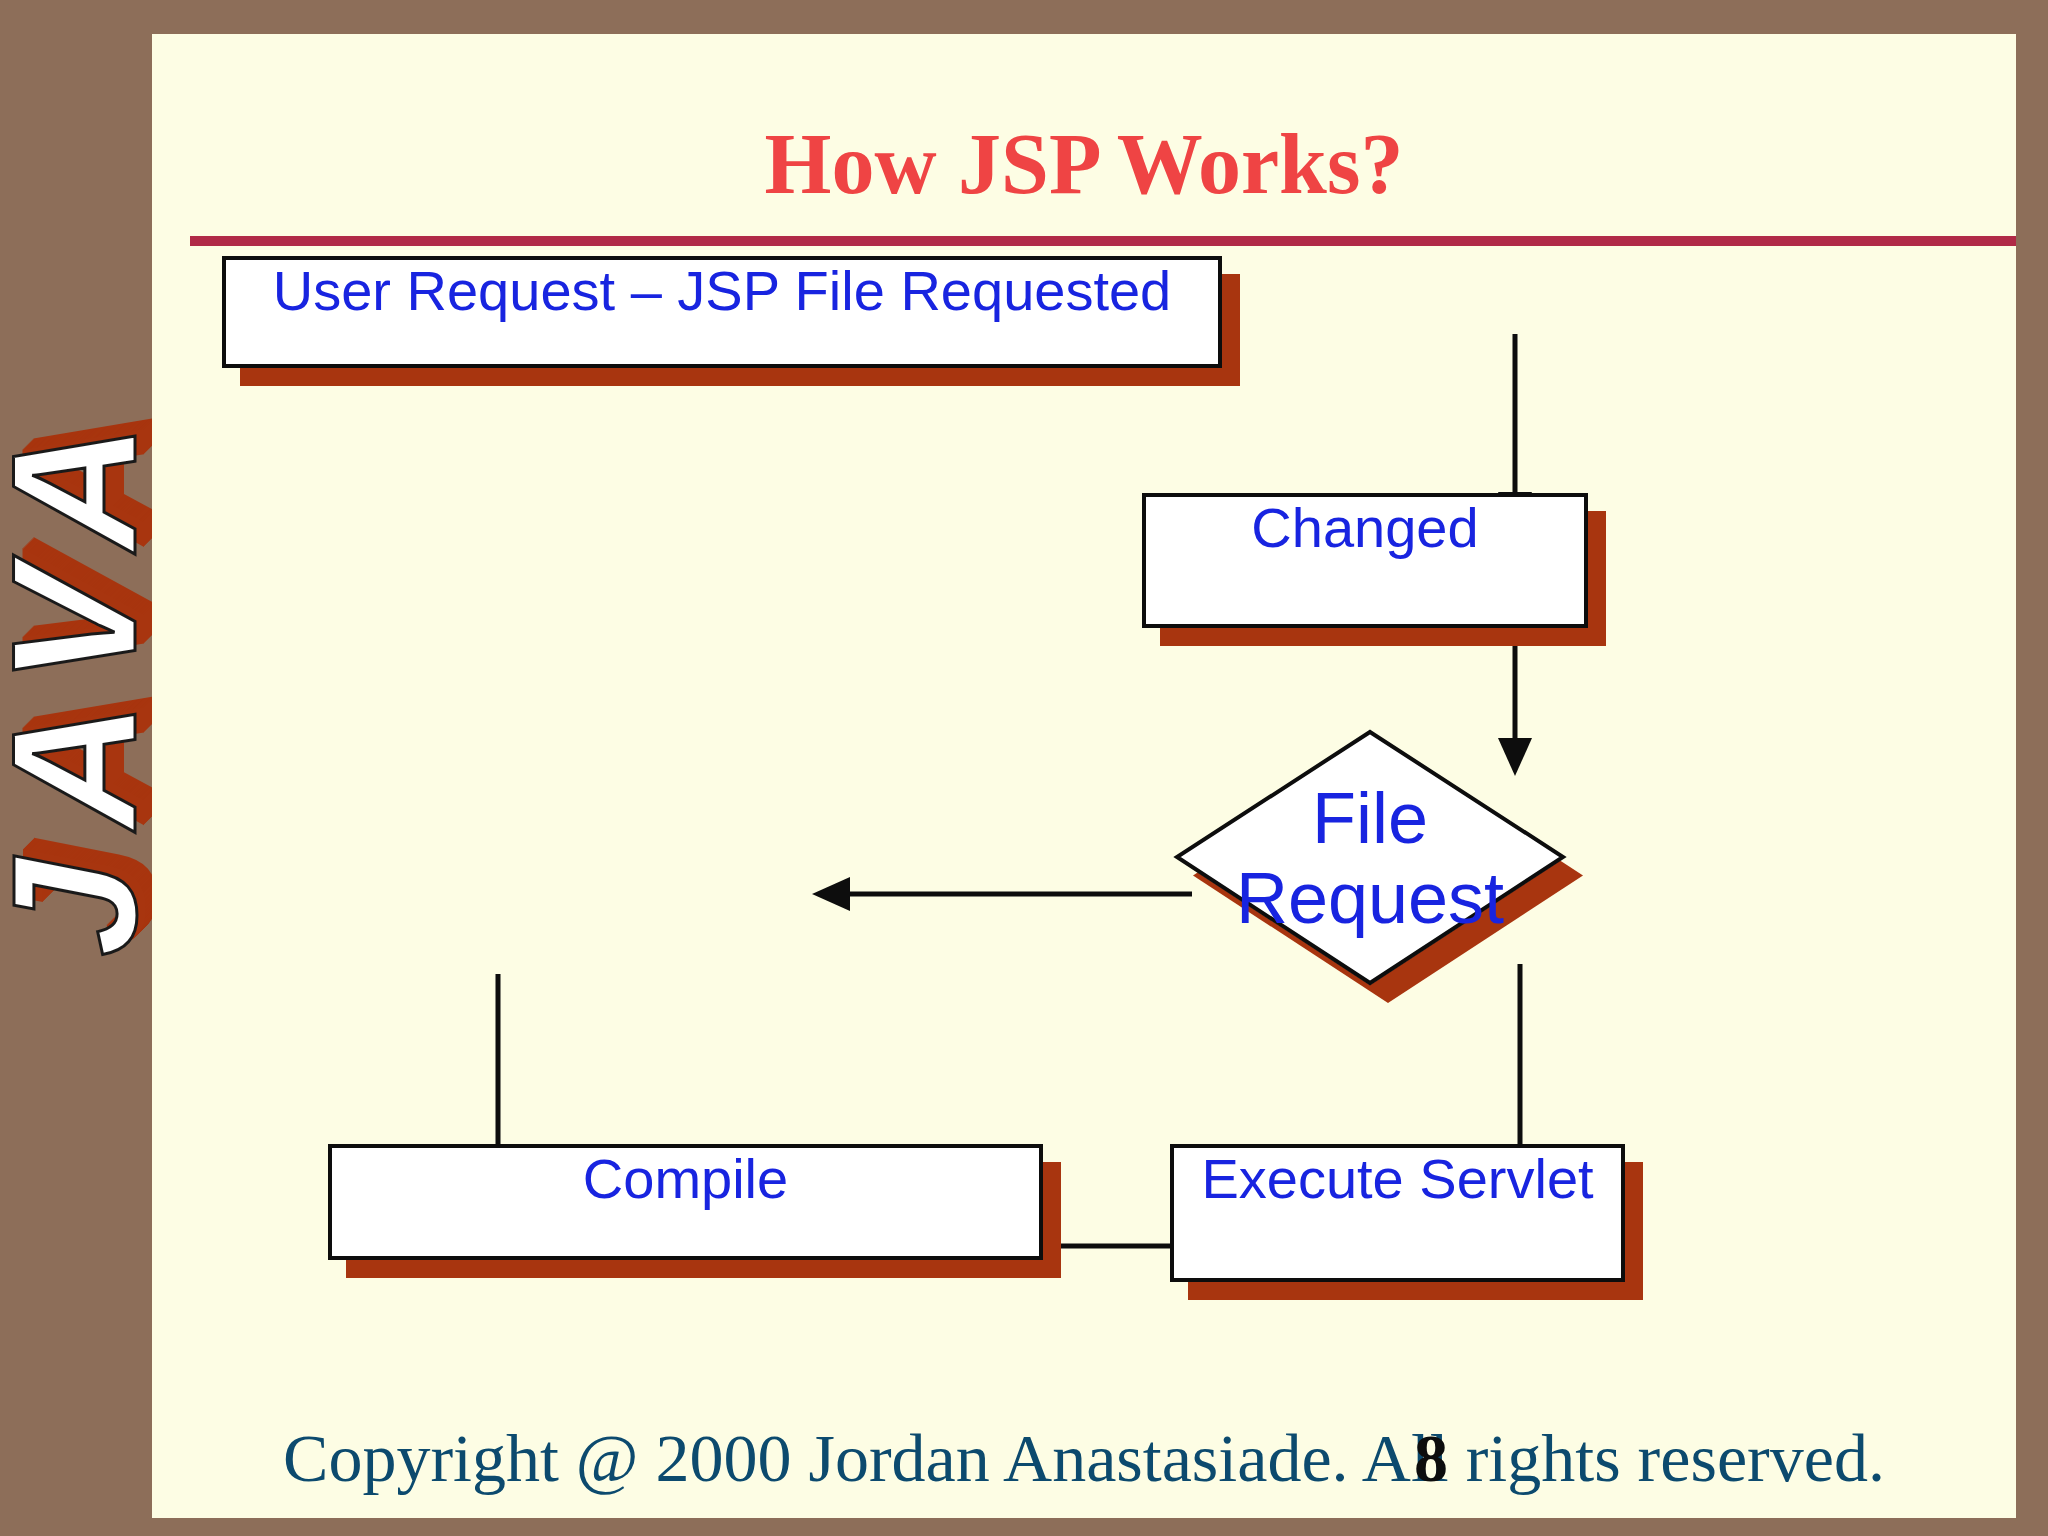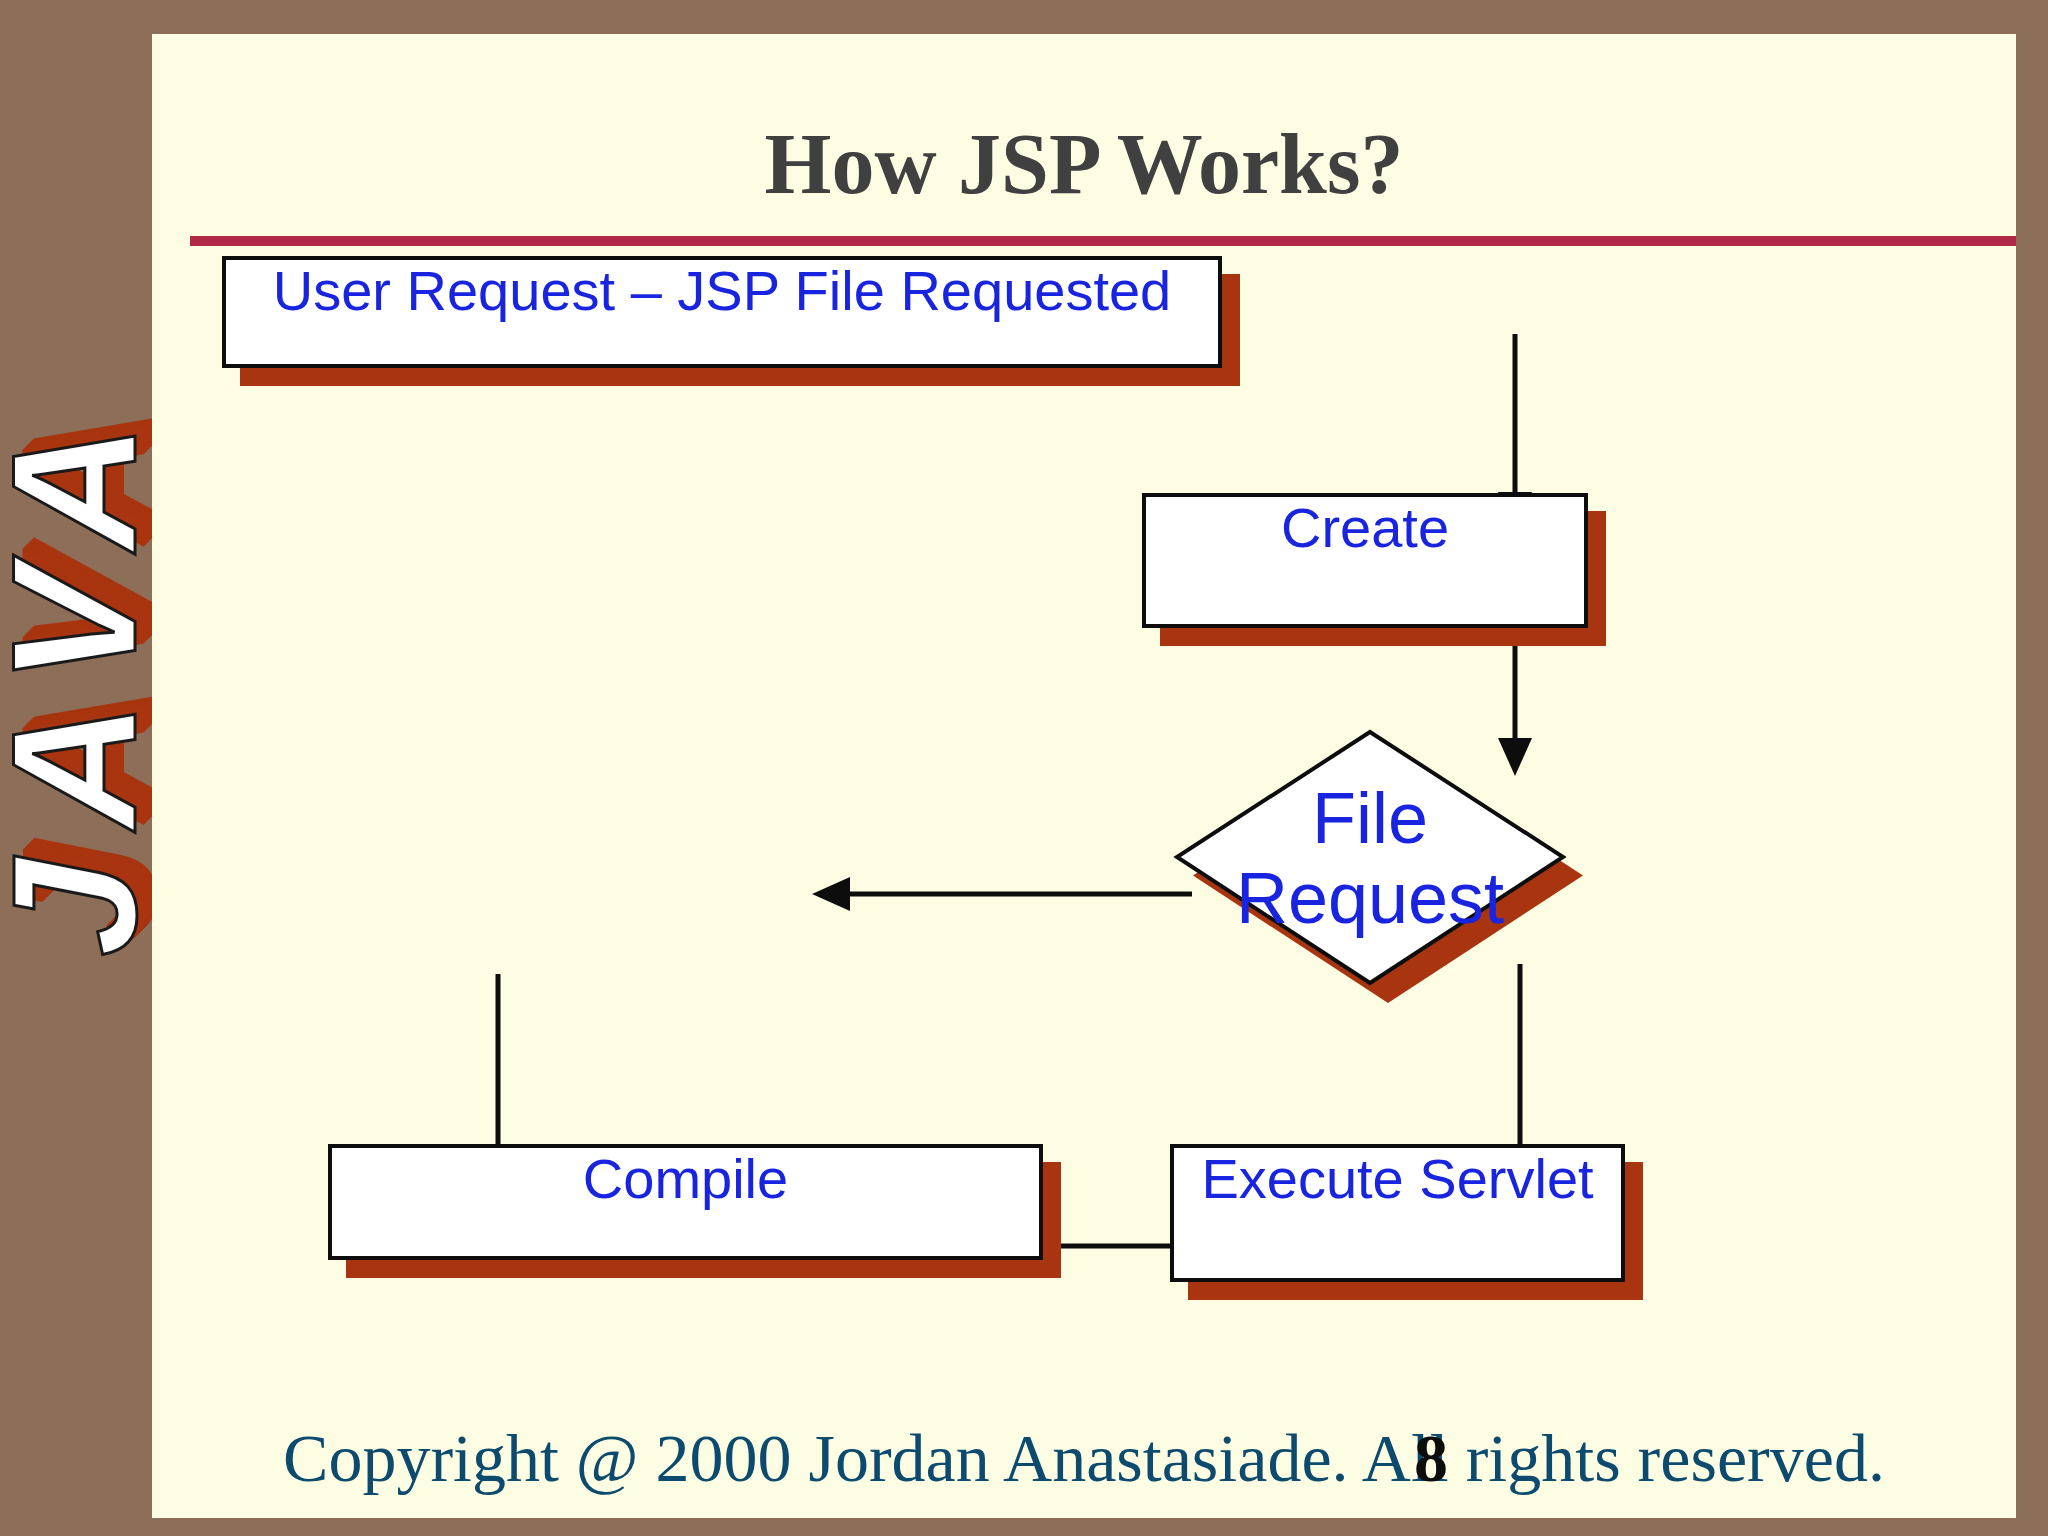--- a/index.html
+++ b/index.html
@@ -75,21 +75,21 @@
   #slide-title {
     position: absolute;
     left: 0;
     top: 80px;
     width: 1864px;
     text-align: center;
     font-family: "Liberation Serif", serif;
     font-weight: bold;
     font-size: 86px;
     line-height: 100px;
-    color: #404040;
+    color: #ef4444;
     white-space: nowrap;
   }
   #title-rule {
     position: absolute;
     left: 38px;
     top: 202px;
     width: 1826px;
     height: 10px;
     background: #b02a47;
   }
@@ -248,21 +248,21 @@
     <div class="node" style="left:70px; top:222px; width:1000px; height:112px;">
       <div class="shadow"></div>
       <div class="face">
         <span class="label">User Request – JSP File Requested</span>
       </div>
     </div>
 
     <div class="node" style="left:990px; top:459px; width:446px; height:135px;">
       <div class="shadow"></div>
       <div class="face">
-        <span class="label">Create</span>
+        <span class="label">Changed</span>
       </div>
     </div>
 
     <div class="diamond" style="left:1023px; top:696px; width:390px; height:255px;">
       <div class="dshadow"></div>
       <div class="dface"></div>
       <svg class="doutline" viewBox="0 0 390 255" preserveAspectRatio="none">
         <polygon points="195,2 388,127 195,253 2,127" fill="none" stroke="#0d0d0d" stroke-width="4"></polygon>
       </svg>
       <div class="dlabel">

